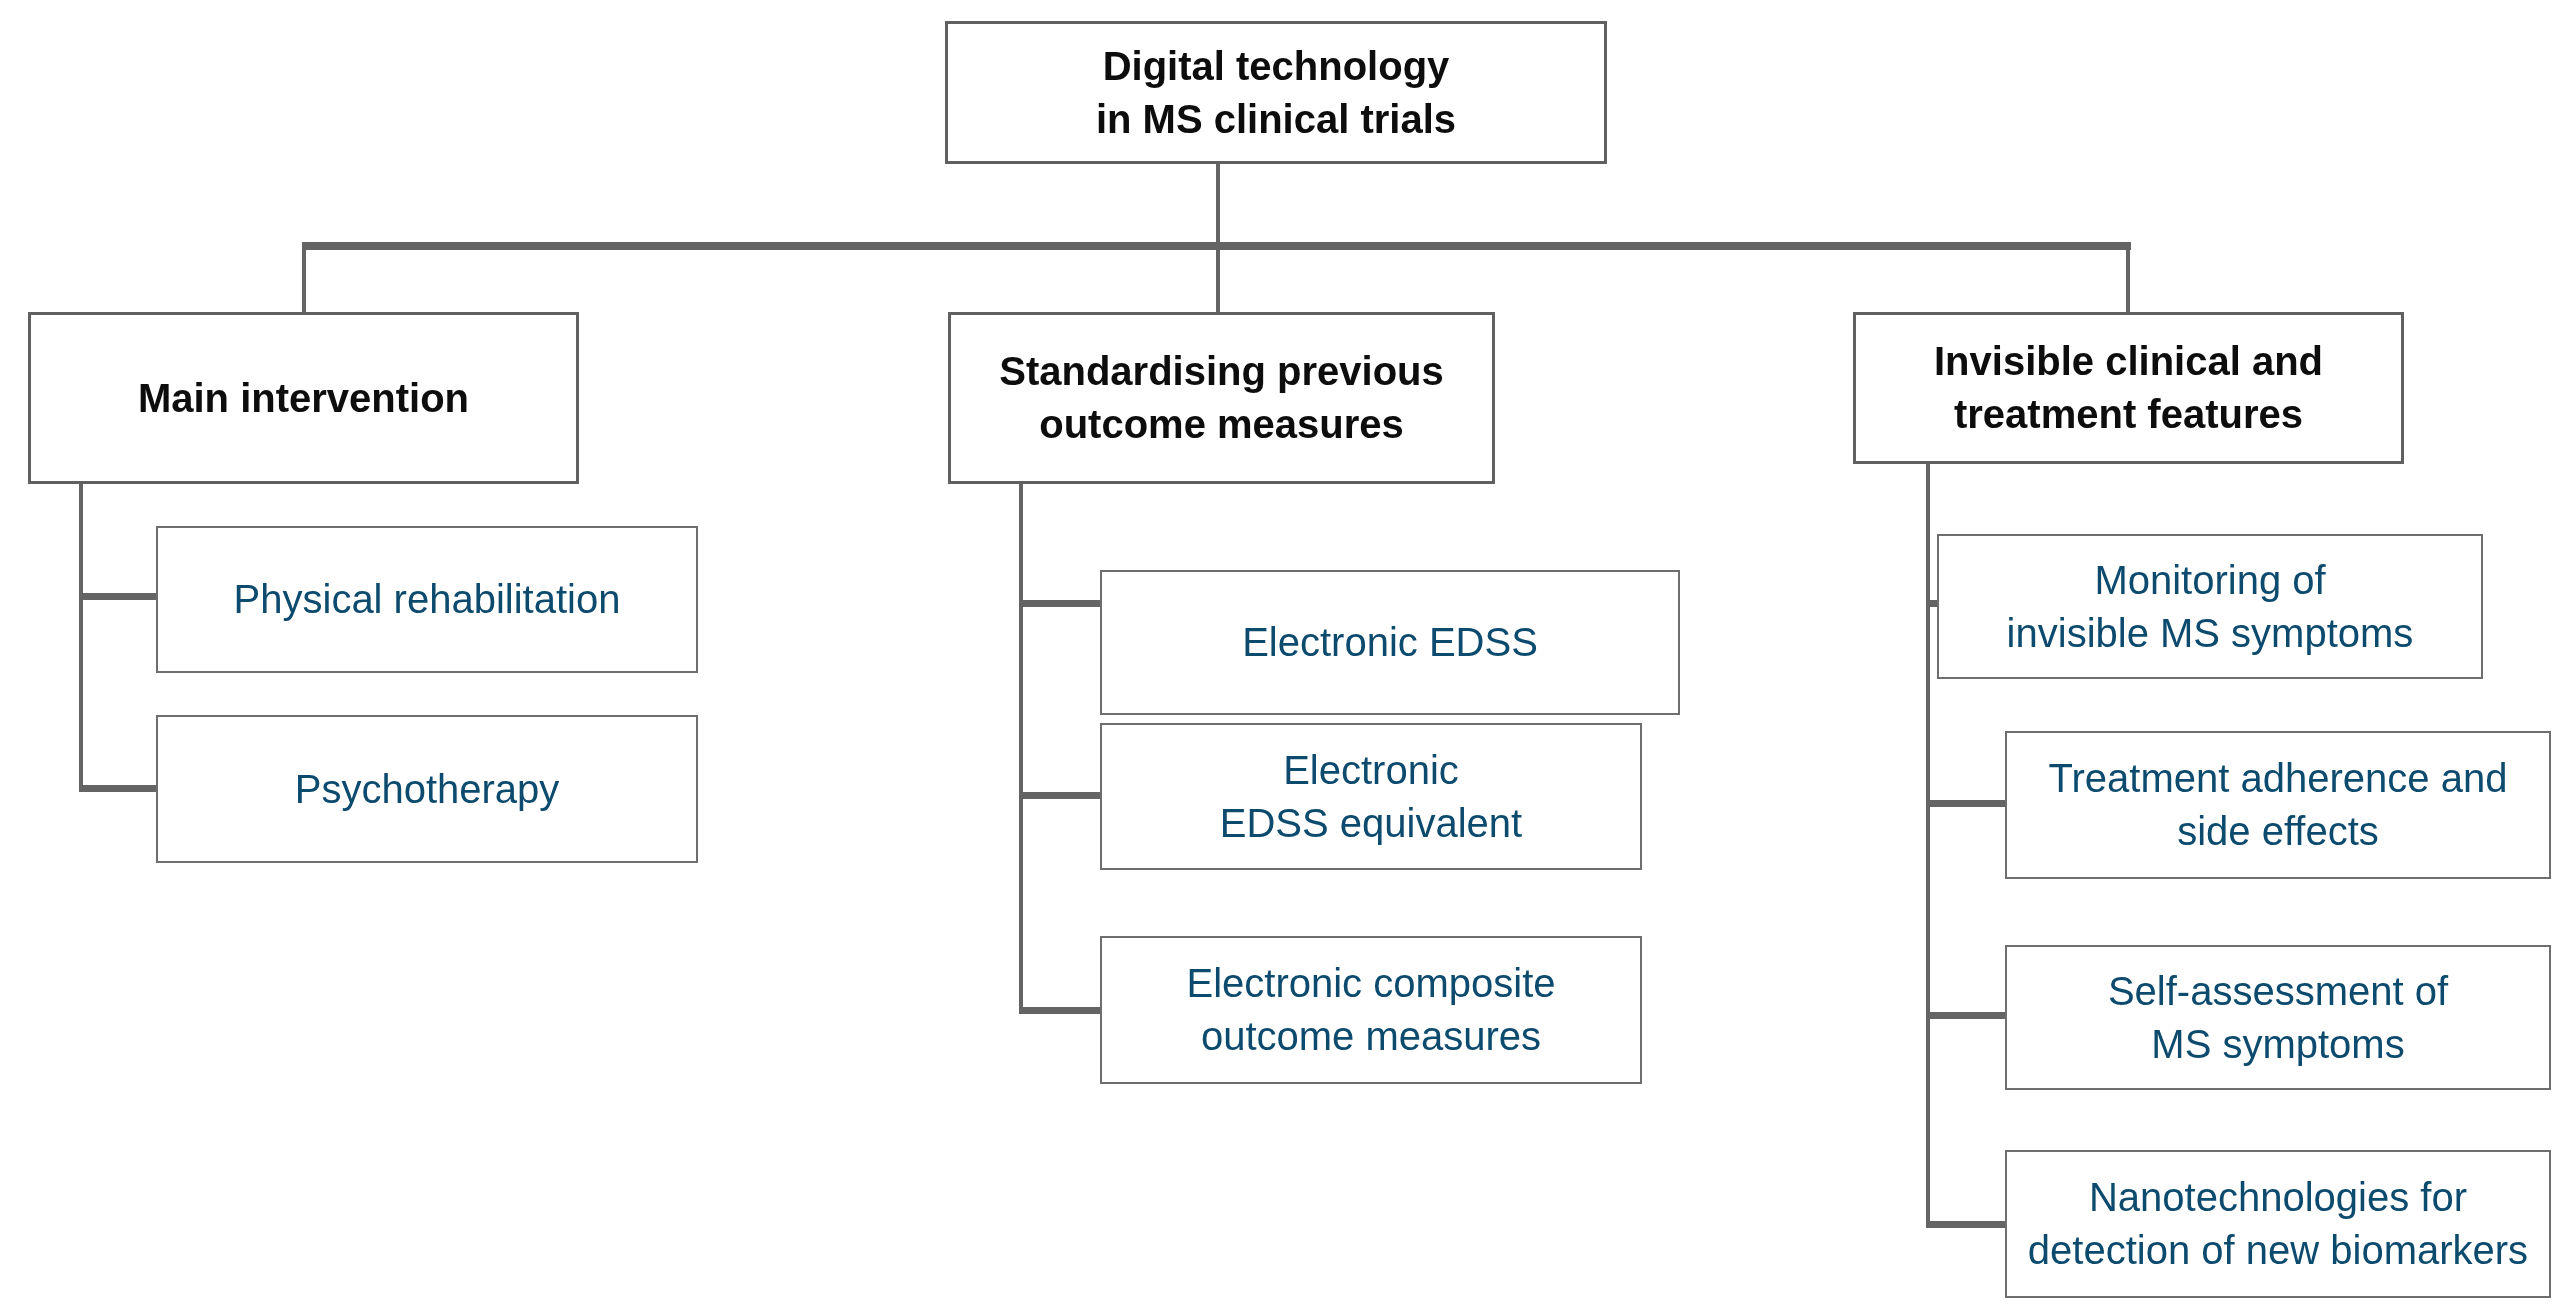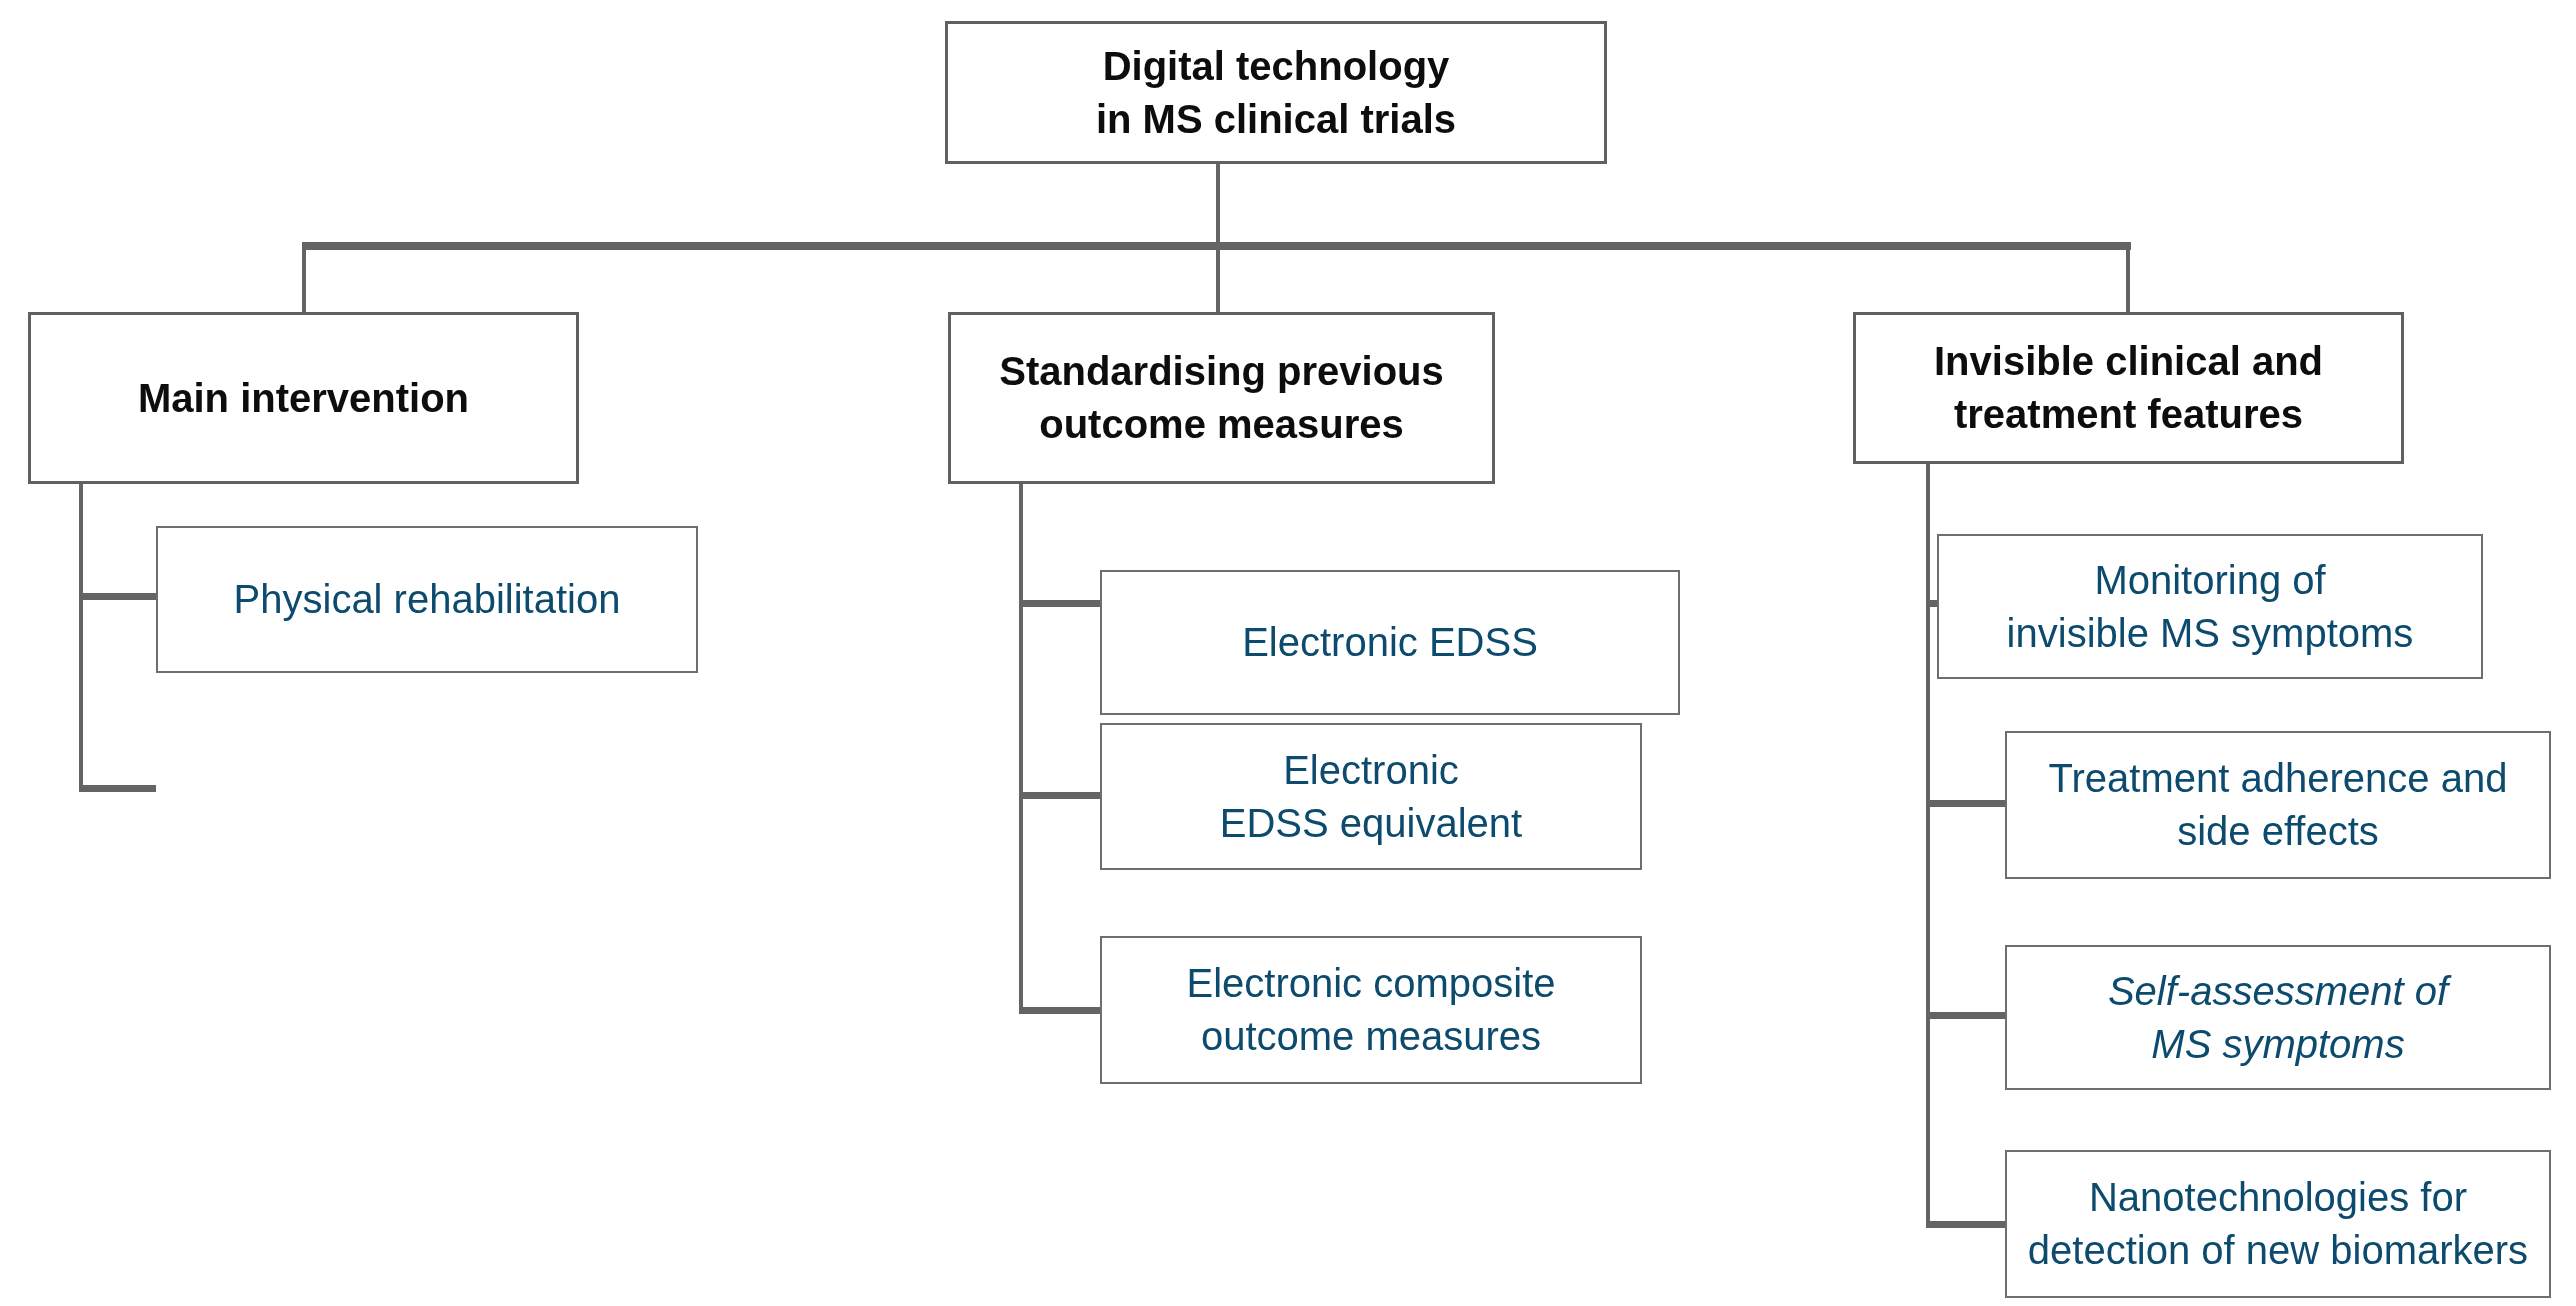--- a/index.html
+++ b/index.html
@@ -84,20 +84,23 @@
 outcome measures</span>
   </div>
   <div class="node hdr" style="left:1853px; top:312px; width:551px; height:152px;">
     <span class="label">Invisible clinical and
 treatment features</span>
   </div>
 
   <div class="node child" style="left:156px; top:526px; width:542px; height:147px;">
     <span class="label">Physical rehabilitation</span>
   </div>
+  <div class="node child" style="left:156px; top:715px; width:542px; height:148px;">
+    <span class="label">Psychotherapy</span>
+  </div>
 
   <div class="node child" style="left:1100px; top:534px; width:580px; height:145px;margin-top:36px;">
     <span class="label">Electronic EDSS</span>
   </div>
   <div class="node child" style="left:1100px; top:723px; width:542px; height:147px;">
     <span class="label">Electronic
 EDSS equivalent</span>
   </div>
   <div class="node child" style="left:1100px; top:936px; width:542px; height:148px;">
     <span class="label">Electronic composite
@@ -105,21 +108,21 @@
   </div>
 
   <div class="node child" style="left:1937px; top:534px; width:546px; height:145px;">
     <span class="label">Monitoring of
 invisible MS symptoms</span>
   </div>
   <div class="node child" style="left:2005px; top:731px; width:546px; height:148px;">
     <span class="label">Treatment adherence and
 side effects</span>
   </div>
-  <div class="node child" style="left:2005px; top:945px; width:546px; height:145px;font-style:italic;">
+  <div class="node child" style="left:2005px; top:945px; width:546px; height:145px;">
     <span class="label">Self-assessment of
 MS symptoms</span>
   </div>
   <div class="node child" style="left:2005px; top:1150px; width:546px; height:148px;">
     <span class="label">Nanotechnologies for
 detection of new biomarkers</span>
   </div>
 
 </div>
 

